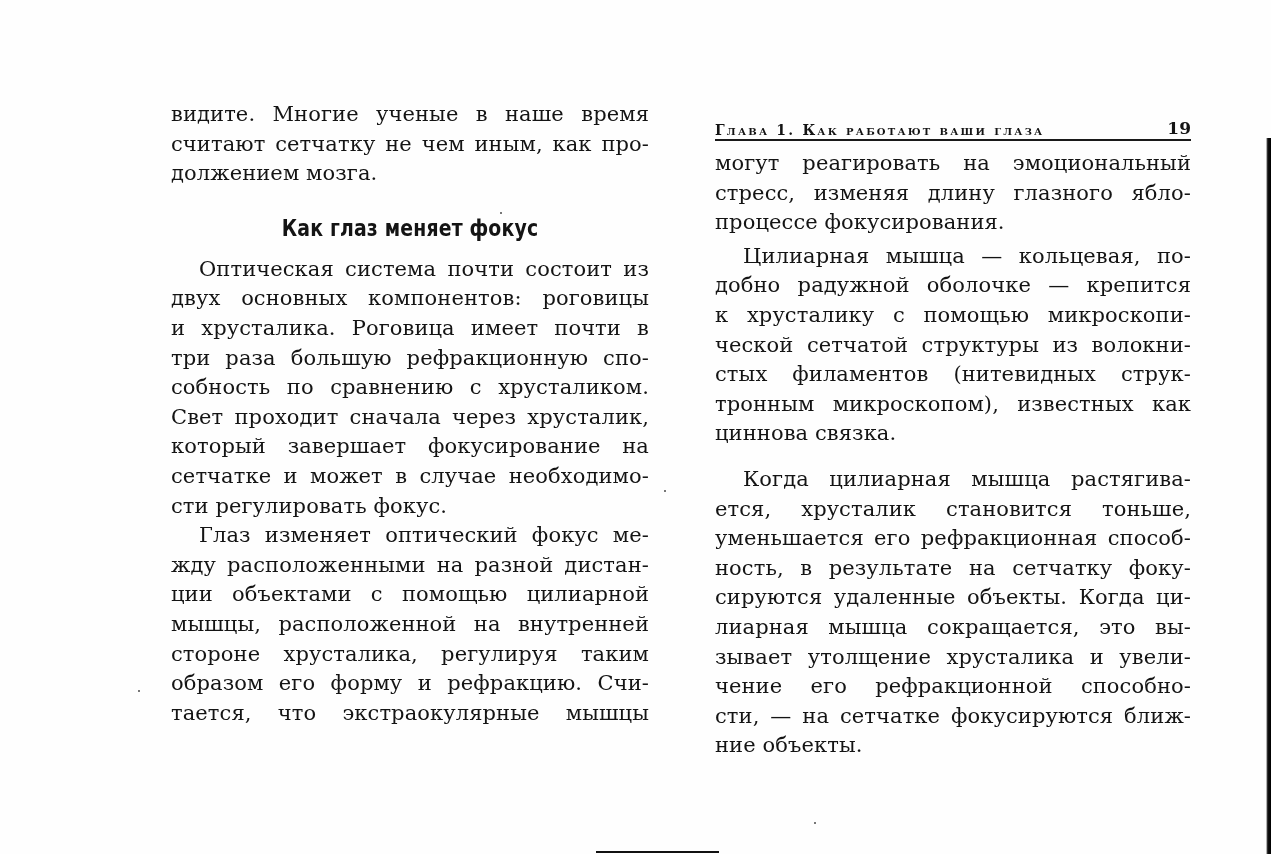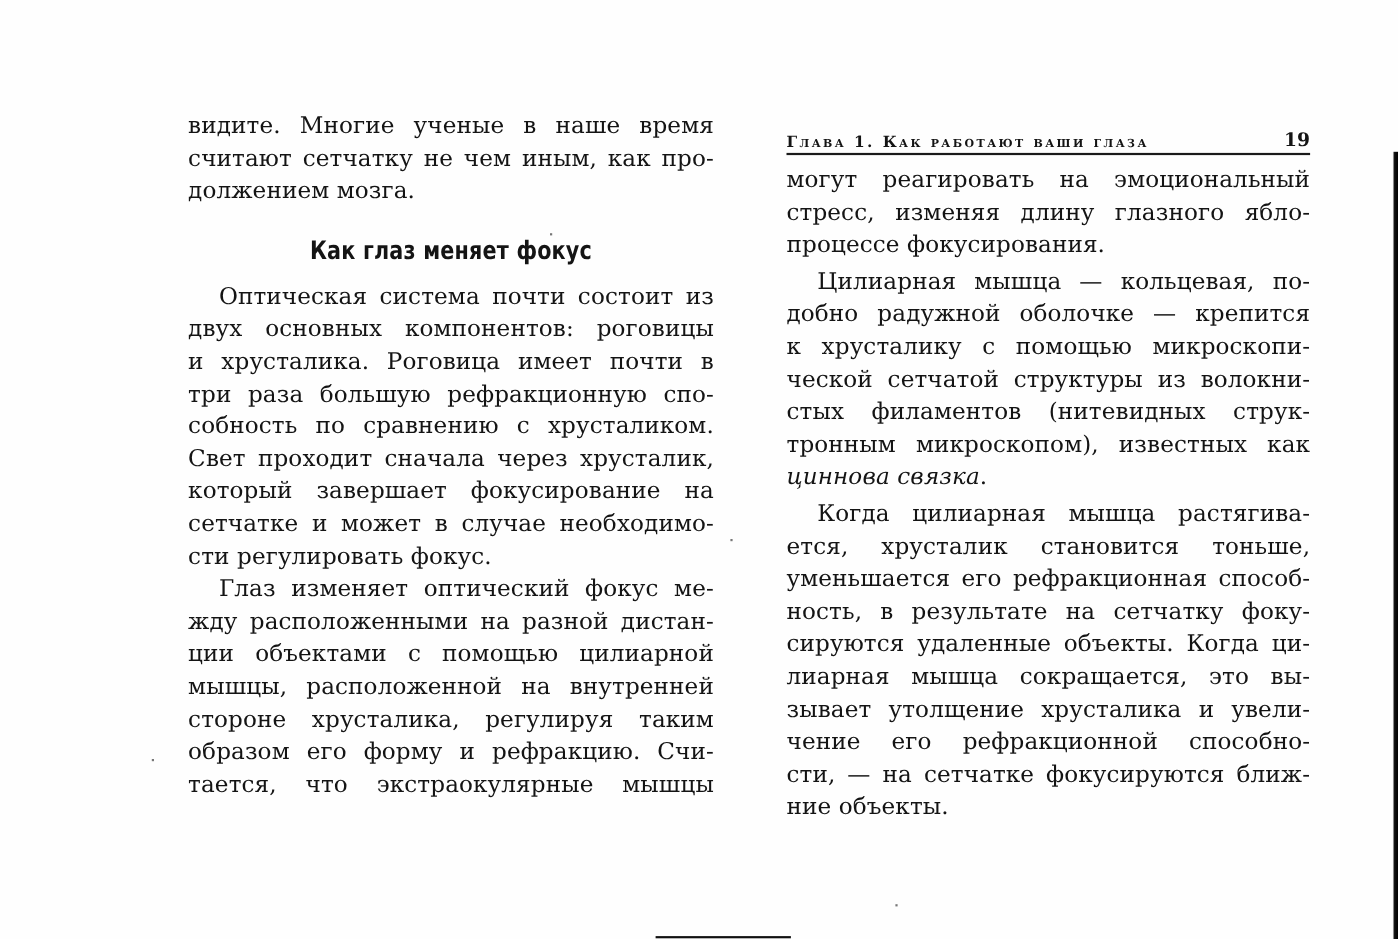--- a/index.html
+++ b/index.html
@@ -24,21 +24,21 @@
     text-align-last: left; letter-spacing: 0.1px;
   }
   .para .line { display: block; text-align: justify; text-align-last: justify; white-space: nowrap; }
   .para .line.last { text-align-last: left; }
   .indent { text-indent: 28px; }
   .section-title {
     font-family: "DejaVu Sans", "Liberation Sans", sans-serif; font-weight: bold;
     font-size: 23px; text-align: center; transform: scaleX(0.82); margin: 26px 0 14px 0;
     letter-spacing: 0.2px;
   }
-  .italic { font-style: italic; }
+  .italic { }
   .scan-edge {
     position: absolute; right: 0; top: 138px; width: 5px; height: 716px;
     background: linear-gradient(to right, #f4f4f4 0, #111 35%, #000 100%);
   }
   .scan-mark {
     position: absolute; left: 596px; top: 851px; width: 123px; height: 2px; background: #111;
   }
   .scan-dot { position: absolute; width: 2px; height: 2px; background: #777; }
 </style>
 </head>
@@ -92,21 +92,21 @@
   <p class="para" style="margin-top:4px">
     <span class="line indent">Цилиарная мышца — кольцевая, по-</span>
     <span class="line">добно радужной оболочке — крепится</span>
     <span class="line">к хрусталику с помощью микроскопи-</span>
     <span class="line">ческой сетчатой структуры из волокни-</span>
     <span class="line">стых филаментов (нитевидных струк-</span>
     <span class="line">тронным микроскопом), известных как</span>
     <span class="line last"><span class="italic">циннова связка</span><span>.</span></span>
   </p>
 
-  <p class="para" style="margin-top:4px">
+  <p class="para" style="margin-top:16px">
     <span class="line indent">Когда цилиарная мышца растягива-</span>
     <span class="line">ется, хрусталик становится тоньше,</span>
     <span class="line">уменьшается его рефракционная способ-</span>
     <span class="line">ность, в результате на сетчатку фоку-</span>
     <span class="line">сируются удаленные объекты. Когда ци-</span>
     <span class="line">лиарная мышца сокращается, это вы-</span>
     <span class="line">зывает утолщение хрусталика и увели-</span>
     <span class="line">чение его рефракционной способно-</span>
     <span class="line">сти, — на сетчатке фокусируются ближ-</span>
     <span class="line last">ние объекты.</span>

